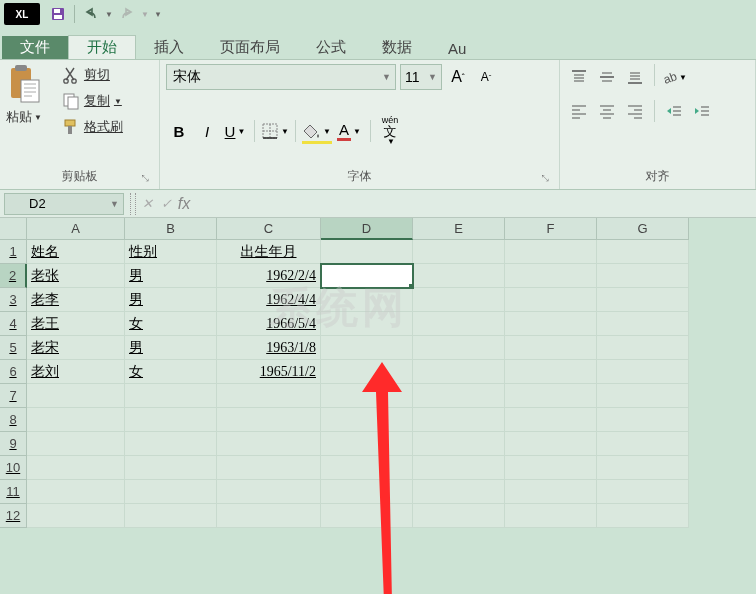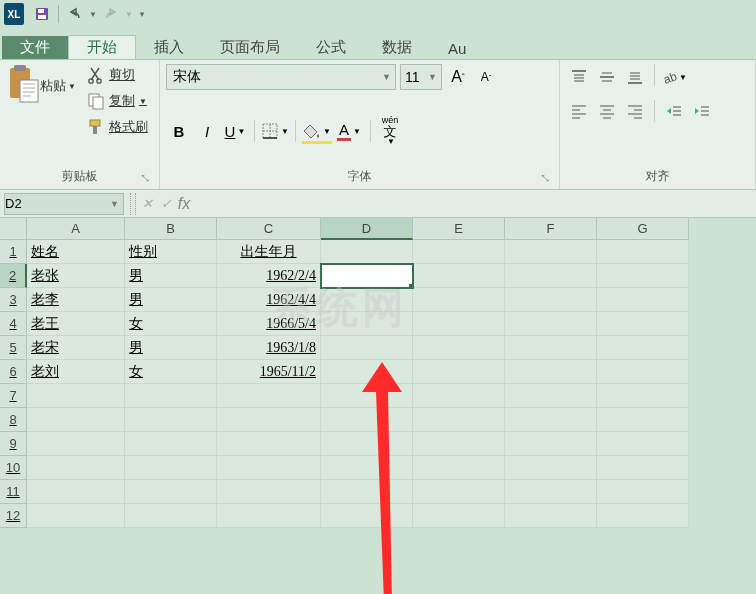--- a/index.html
+++ b/index.html
@@ -1,39 +1,39 @@
 <!DOCTYPE html>
 <html><head>
 <meta charset="utf-8">
 <style>
 * { box-sizing: border-box; margin: 0; padding: 0; font-family: "Microsoft YaHei", SimSun, sans-serif; }
 body { background: #cce3d4; width: 756px; height: 594px; overflow: hidden; position: relative; }
 
 
 .qat { background: #cce3d4; height: 28px; display: flex; align-items: center; padding: 0 4px; }
-.qat .logo { width: 20px; height: 22px; background: #0c4a6e; color: #fff; font-size: 10px; font-weight: bold; display: flex; align-items: center; justify-content: center; margin-right: 6px; border-radius: 2px; }
+.qat .logo { width: 36px; height: 22px; background: #000000; color: #fff; font-size: 10px; font-weight: bold; display: flex; align-items: center; justify-content: center; margin-right: 6px; border-radius: 2px; }
 .qat .btn { width: 24px; height: 24px; display: flex; align-items: center; justify-content: center; cursor: pointer; }
 .qat .sep { width: 1px; height: 18px; background: #a0b8a8; margin: 0 4px; }
 .qat svg { width: 16px; height: 16px; }
 
 
 .tabs { background: #cce3d4; height: 32px; display: flex; align-items: flex-end; padding-left: 2px; border-bottom: 1px solid #b0c8b8; }
 .tab { padding: 2px 18px; font-size: 15px; color: #444; cursor: pointer; }
 .tab.file { background: #5a8a6a; color: #fff; }
 .tab.active { background: #e8f0ea; border: 1px solid #b0c8b8; border-bottom: none; color: #207245; }
 
 
 .ribbon { background: #e8f0ea; height: 130px; display: flex; border-bottom: 1px solid #b0c8b8; }
 .group { border-right: 1px solid #c8d8ce; display: flex; flex-direction: column; padding: 4px 6px 2px 6px; position: relative; }
 .group-body { display: flex; flex: 1; align-items: flex-start; }
 .group-label { font-size: 12px; color: #555; text-align: center; padding: 2px 0; position: relative; }
 .group-label .launcher { position: absolute; right: 2px; bottom: 2px; width: 12px; height: 12px; font-size: 9px; color: #777; }
 
 
-.clip-left { display: flex; flex-direction: row; align-items: center; margin-right: 7px; }
+.clip-left { display: flex; flex-direction: column; align-items: center; margin-right: 16px; }
 .clip-left .paste-icon { width: 34px; height: 40px; }
 .clip-left .paste-label { font-size: 13px; color: #333; margin-top: 4px; display: flex; align-items: center; }
 .clip-right { display: flex; flex-direction: column; gap: 4px; }
 .clip-right .row { display: flex; align-items: center; font-size: 13px; color: #333; padding: 2px 4px; cursor: pointer; }
 .clip-right .row svg { width: 18px; height: 18px; margin-right: 4px; }
 
 
 .font-top { display: flex; gap: 4px; align-items: center; margin-bottom: 8px; }
 .font-name { width: 230px; height: 26px; border: 1px solid #a8c0b0; background: #dde8e0; display: flex; align-items: center; padding: 0 6px; font-size: 14px; position: relative; }
 .font-name .dd { position: absolute; right: 4px; }
@@ -49,21 +49,21 @@
 
 
 .align-top { display: flex; gap: 2px; margin-bottom: 8px; }
 .align-bottom { display: flex; gap: 2px; align-items: center; }
 .align-btn { width: 26px; height: 26px; display: flex; align-items: center; justify-content: center; cursor: pointer; }
 .align-btn svg { width: 18px; height: 18px; }
 .align-sep { width: 1px; height: 22px; background: #c0d0c6; margin: 0 4px; }
 
 
 .fxbar { height: 28px; background: #e0ece4; display: flex; align-items: center; border-bottom: 1px solid #b8c8be; }
-.namebox { width: 120px; height: 22px; background: #d0e0d6; border: 1px solid #a8c0b0; margin-left: 4px; display: flex; align-items: center; padding: 0 0; font-size: 13px; position: relative; }
+.namebox { width: 120px; height: 22px; background: #d0e0d6; border: 1px solid #a8c0b0; margin-left: 4px; display: flex; align-items: center; padding: 0 24px; font-size: 13px; position: relative; }
 .namebox .dd { position: absolute; right: 4px; font-size: 9px; color: #777; }
 .fx-sep { width: 6px; height: 22px; border-left: 1px dotted #999; border-right: 1px dotted #999; margin: 0 6px; }
 .fx-btns { display: flex; gap: 8px; align-items: center; color: #aaa; }
 .fx-btns span { font-size: 13px; font-style: italic; }
 .fx-fx { font-style: italic; color: #888; margin: 0 6px; }
 
 
 .grid { position: relative; }
 .colhdr { display: flex; }
 .corner { width: 27px; height: 22px; background: #d4e4da; border-right: 1px solid #b0c4b8; border-bottom: 1px solid #b0c4b8; }

